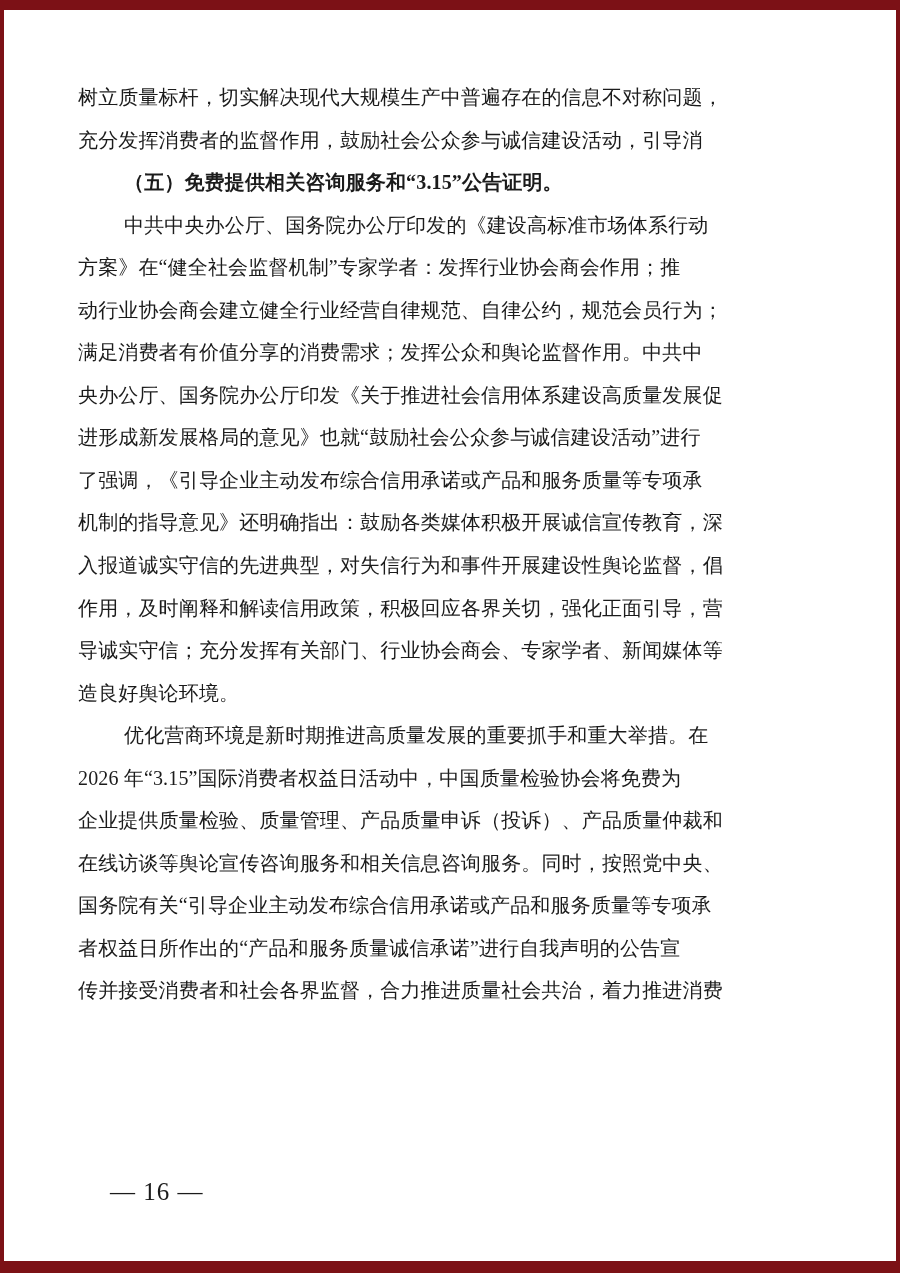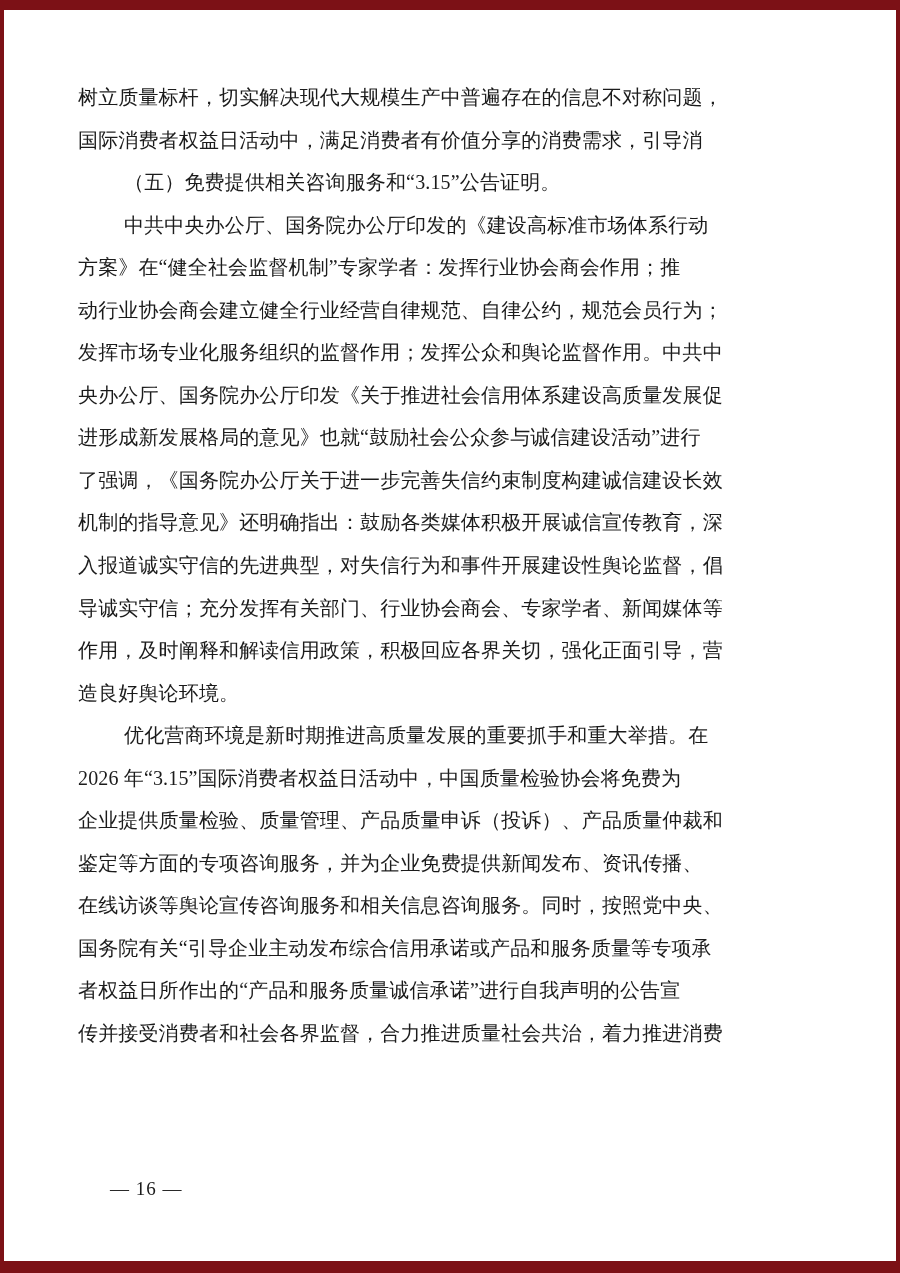--- a/index.html
+++ b/index.html
@@ -36,57 +36,56 @@
     line-height: 42.55px;
     font-size: 20px;
     letter-spacing: 0.15px;
     white-space: nowrap;
     text-rendering: optimizeLegibility;
   }
   .line.indent {
     padding-left: 46px;
   }
   .line.bold {
-    font-weight: 400;
+    font-weight: 700;
   }
   .page-number {
     position: absolute;
     left: 110px;
     top: 1178px;
-    font-size: 19px;
+    font-size: 25px;
     letter-spacing: 1px;
     white-space: nowrap;
     text-align: right;
   }
 </style>
 </head>
 <body>
 
 <div class="page-frame"></div>
 
 <div class="document-body">
 
 <div class="line">树立质量标杆，切实解决现代大规模生产中普遍存在的信息不对称问题，</div>
-    <div class="line">国际消费者权益日活动中，满足消费者有价值分享的消费需求，引导消</div>
+    <div class="line">充分发挥消费者的监督作用，鼓励社会公众参与诚信建设活动，引导消</div>
     <div class="line indent bold">（五）免费提供相关咨询服务和“3.15”公告证明。</div>
     <div class="line indent">中共中央办公厅、国务院办公厅印发的《建设高标准市场体系行动</div>
     <div class="line">方案》在“健全社会监督机制”专家学者：发挥行业协会商会作用；推</div>
     <div class="line">动行业协会商会建立健全行业经营自律规范、自律公约，规范会员行为；</div>
-    <div class="line">发挥市场专业化服务组织的监督作用；发挥公众和舆论监督作用。中共中</div>
+    <div class="line">满足消费者有价值分享的消费需求；发挥公众和舆论监督作用。中共中</div>
     <div class="line">央办公厅、国务院办公厅印发《关于推进社会信用体系建设高质量发展促</div>
     <div class="line">进形成新发展格局的意见》也就“鼓励社会公众参与诚信建设活动”进行</div>
-    <div class="line">了强调，《国务院办公厅关于进一步完善失信约束制度构建诚信建设长效</div>
+    <div class="line">了强调，《引导企业主动发布综合信用承诺或产品和服务质量等专项承</div>
     <div class="line">机制的指导意见》还明确指出：鼓励各类媒体积极开展诚信宣传教育，深</div>
     <div class="line">入报道诚实守信的先进典型，对失信行为和事件开展建设性舆论监督，倡</div>
+    <div class="line">作用，及时阐释和解读信用政策，积极回应各界关切，强化正面引导，营</div>
     <div class="line">导诚实守信；充分发挥有关部门、行业协会商会、专家学者、新闻媒体等</div>
-    <div class="line">作用，及时阐释和解读信用政策，积极回应各界关切，强化正面引导，营</div>
     <div class="line">造良好舆论环境。</div>
     <div class="line indent">优化营商环境是新时期推进高质量发展的重要抓手和重大举措。在</div>
     <div class="line">2026 年“3.15”国际消费者权益日活动中，中国质量检验协会将免费为</div>
     <div class="line">企业提供质量检验、质量管理、产品质量申诉（投诉）、产品质量仲裁和</div>
-    <div class="line">鉴定等方面的专项咨询服务，并为企业免费提供新闻发布、资讯传播、</div>
     <div class="line">在线访谈等舆论宣传咨询服务和相关信息咨询服务。同时，按照党中央、</div>
     <div class="line">国务院有关“引导企业主动发布综合信用承诺或产品和服务质量等专项承</div>
     <div class="line">者权益日所作出的“产品和服务质量诚信承诺”进行自我声明的公告宣</div>
     <div class="line">传并接受消费者和社会各界监督，合力推进质量社会共治，着力推进消费</div>
   </div>
 
 <div class="page-number">— 16 —</div>
 
 </body></html>

